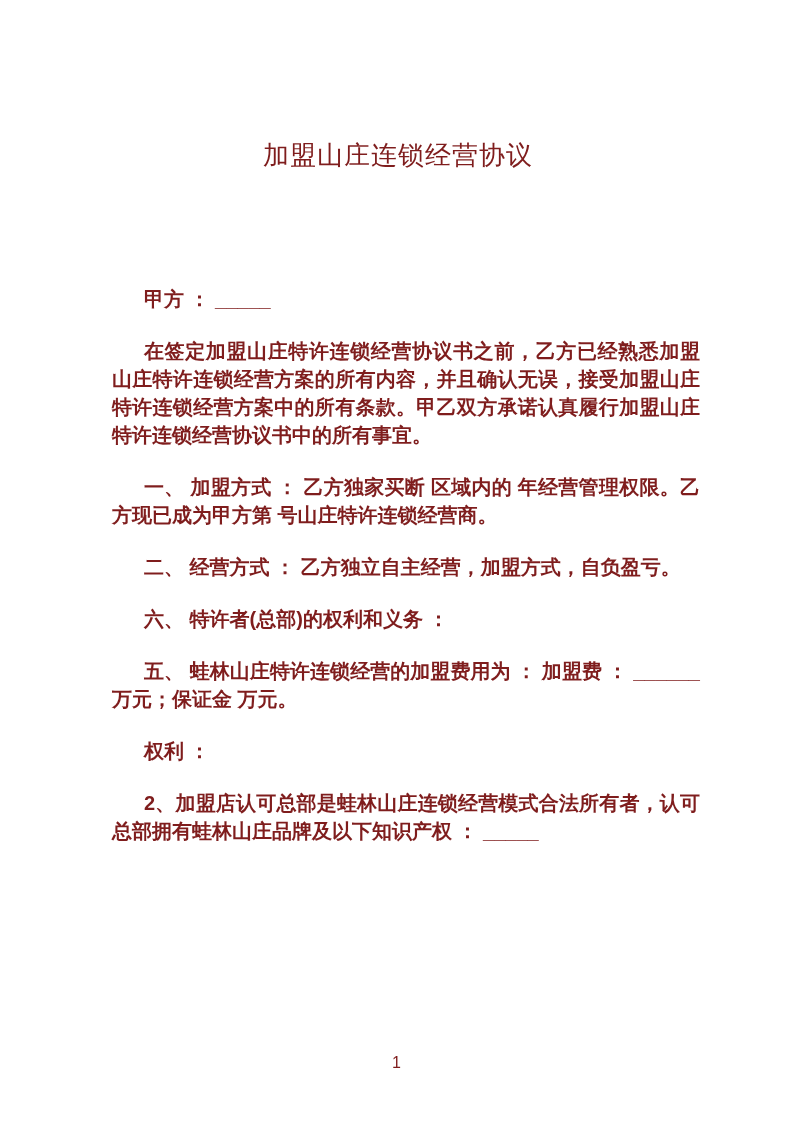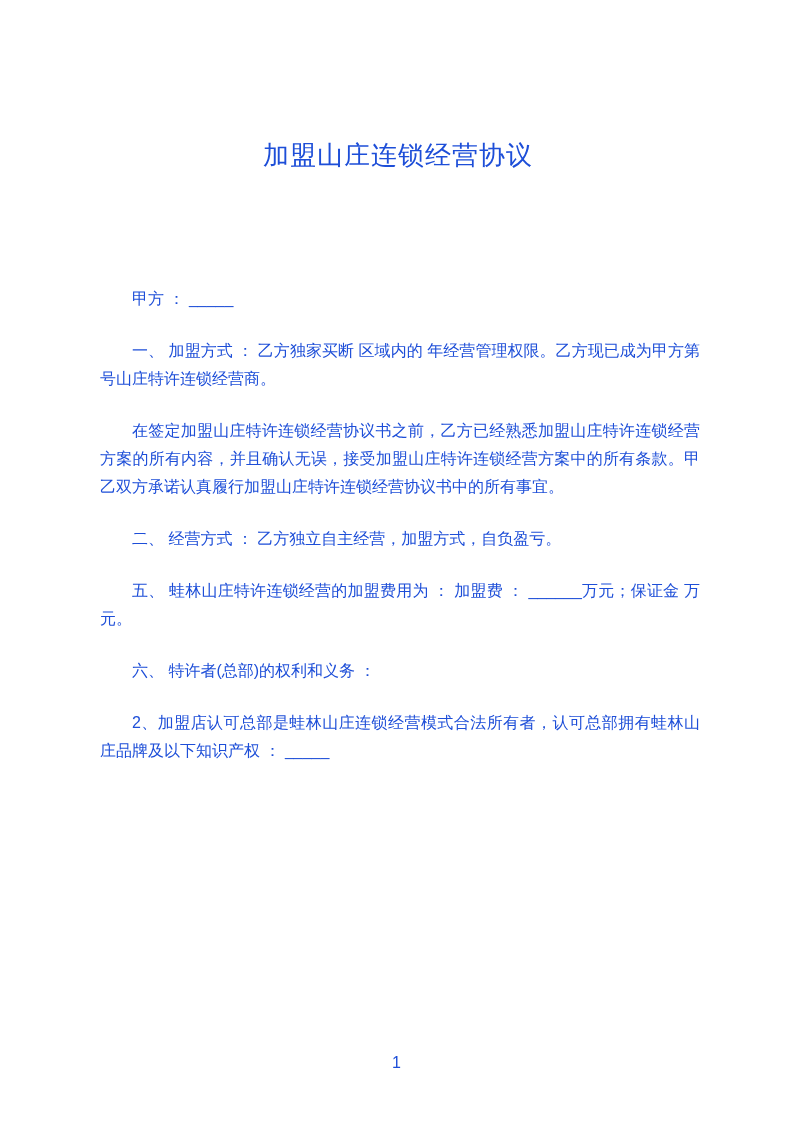--- a/index.html
+++ b/index.html
@@ -5,42 +5,43 @@
   html, body {
     margin: 0;
     padding: 0;
     background: #ffffff;
   }
   .page {
     position: relative;
     width: 793px;
     height: 1122px;
     background: #ffffff;
-    color: #1d4ed8;
+    color: #7f1d1d;
     font-family: "Liberation Sans", sans-serif;
     overflow: hidden;
     box-sizing: border-box;
     padding: 0 93px 0 96px;
   }
   .doc-title {
     margin: 0;
     padding-top: 139px;
     font-size: 26px;
     line-height: 32px;
     font-weight: 400;
     text-align: center;
     letter-spacing: 1px;
   }
   .line {
-    margin: 0 0 24px 4px;
-    font-size: 16px;
+    margin: 0 0 24px 16px;
+    font-size: 20px;
     line-height: 28px;
     text-align: justify;
     text-indent: 32px;
     word-break: break-all;
+    font-weight: bold;
   }
   .party-a {
     margin-top: 114px;
   }
   .page-number {
     position: absolute;
     top: 1049px;
     left: 0;
     right: 0;
     text-align: center;
@@ -51,30 +52,31 @@
 </head>
 <body>
 
 <div class="page">
 
   <h1 class="doc-title">加盟山庄连锁经营协议</h1>
 
   <p class="line party-a">甲方 ： _____</p>
 
 
+  <p class="line">在签定加盟山庄特许连锁经营协议书之前，乙方已经熟悉加盟山庄特许连锁经营方案的所有内容，并且确认无误，接受加盟山庄特许连锁经营方案中的所有条款。甲乙双方承诺认真履行加盟山庄特许连锁经营协议书中的所有事宜。</p>
+
   <p class="line">一、 加盟方式 ： 乙方独家买断 区域内的 年经营管理权限。乙方现已成为甲方第 号山庄特许连锁经营商。</p>
-
-  <p class="line">在签定加盟山庄特许连锁经营协议书之前，乙方已经熟悉加盟山庄特许连锁经营方案的所有内容，并且确认无误，接受加盟山庄特许连锁经营方案中的所有条款。甲乙双方承诺认真履行加盟山庄特许连锁经营协议书中的所有事宜。</p>
 
   <p class="line">二、 经营方式 ： 乙方独立自主经营，加盟方式，自负盈亏。</p>
 
 
 
+  <p class="line">六、 特许者(总部)的权利和义务 ：</p>
+
   <p class="line">五、 蛙林山庄特许连锁经营的加盟费用为 ： 加盟费 ： ______万元；保证金 万元。</p>
 
-  <p class="line">六、 特许者(总部)的权利和义务 ：</p>
-
+  <p class="line">权利 ：</p>
 
   <p class="line">2、加盟店认可总部是蛙林山庄连锁经营模式合法所有者，认可总部拥有蛙林山庄品牌及以下知识产权 ： _____</p>
 
   <div class="page-number">1</div>
 
 </div>
 
 </body></html>

